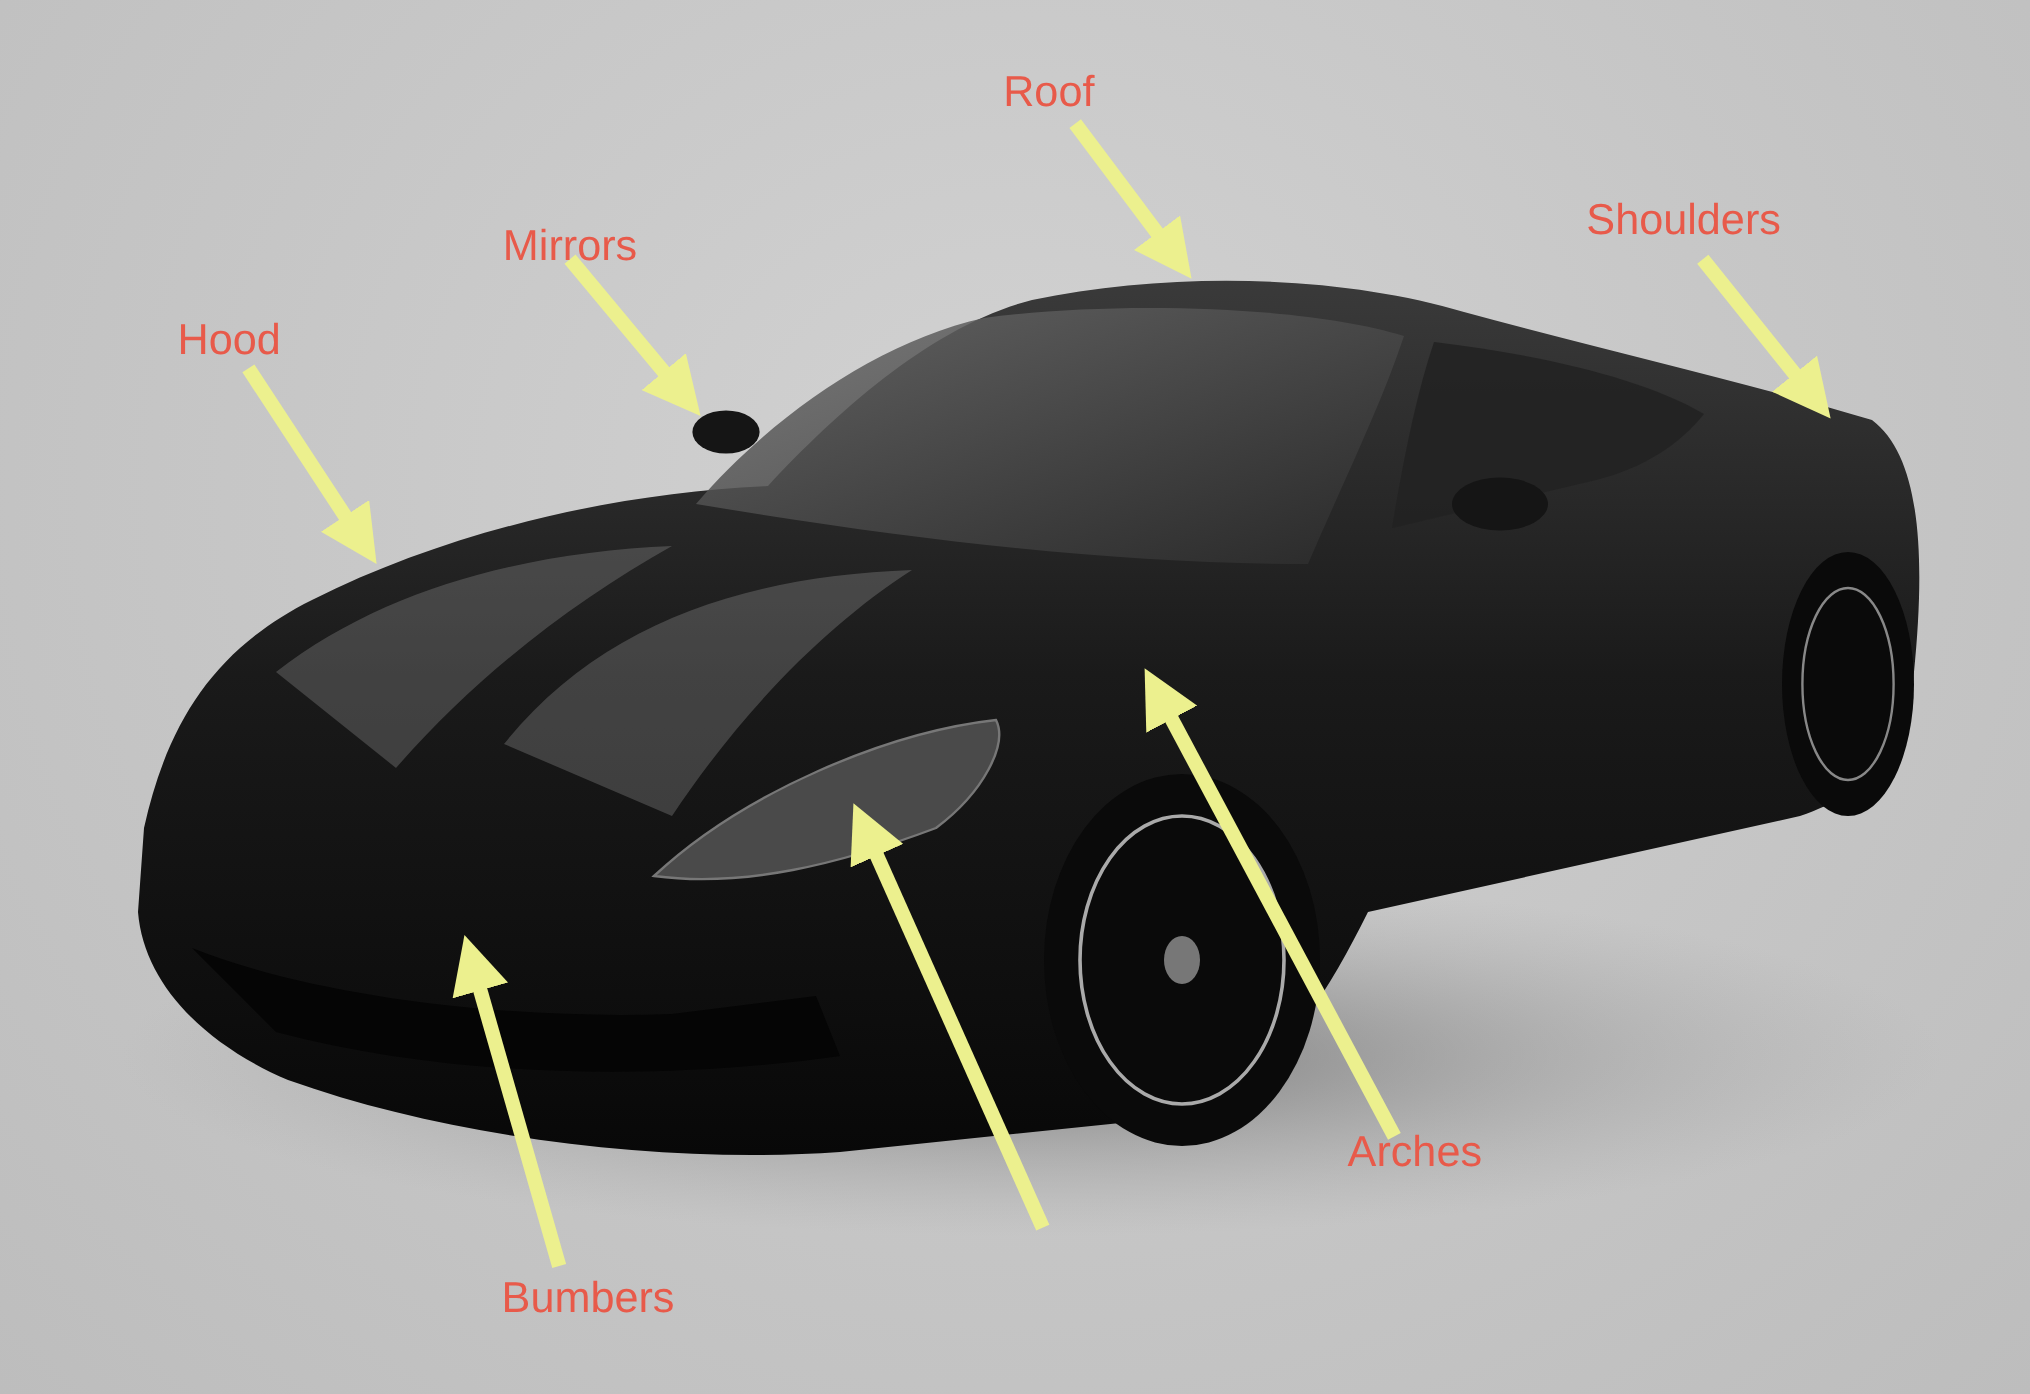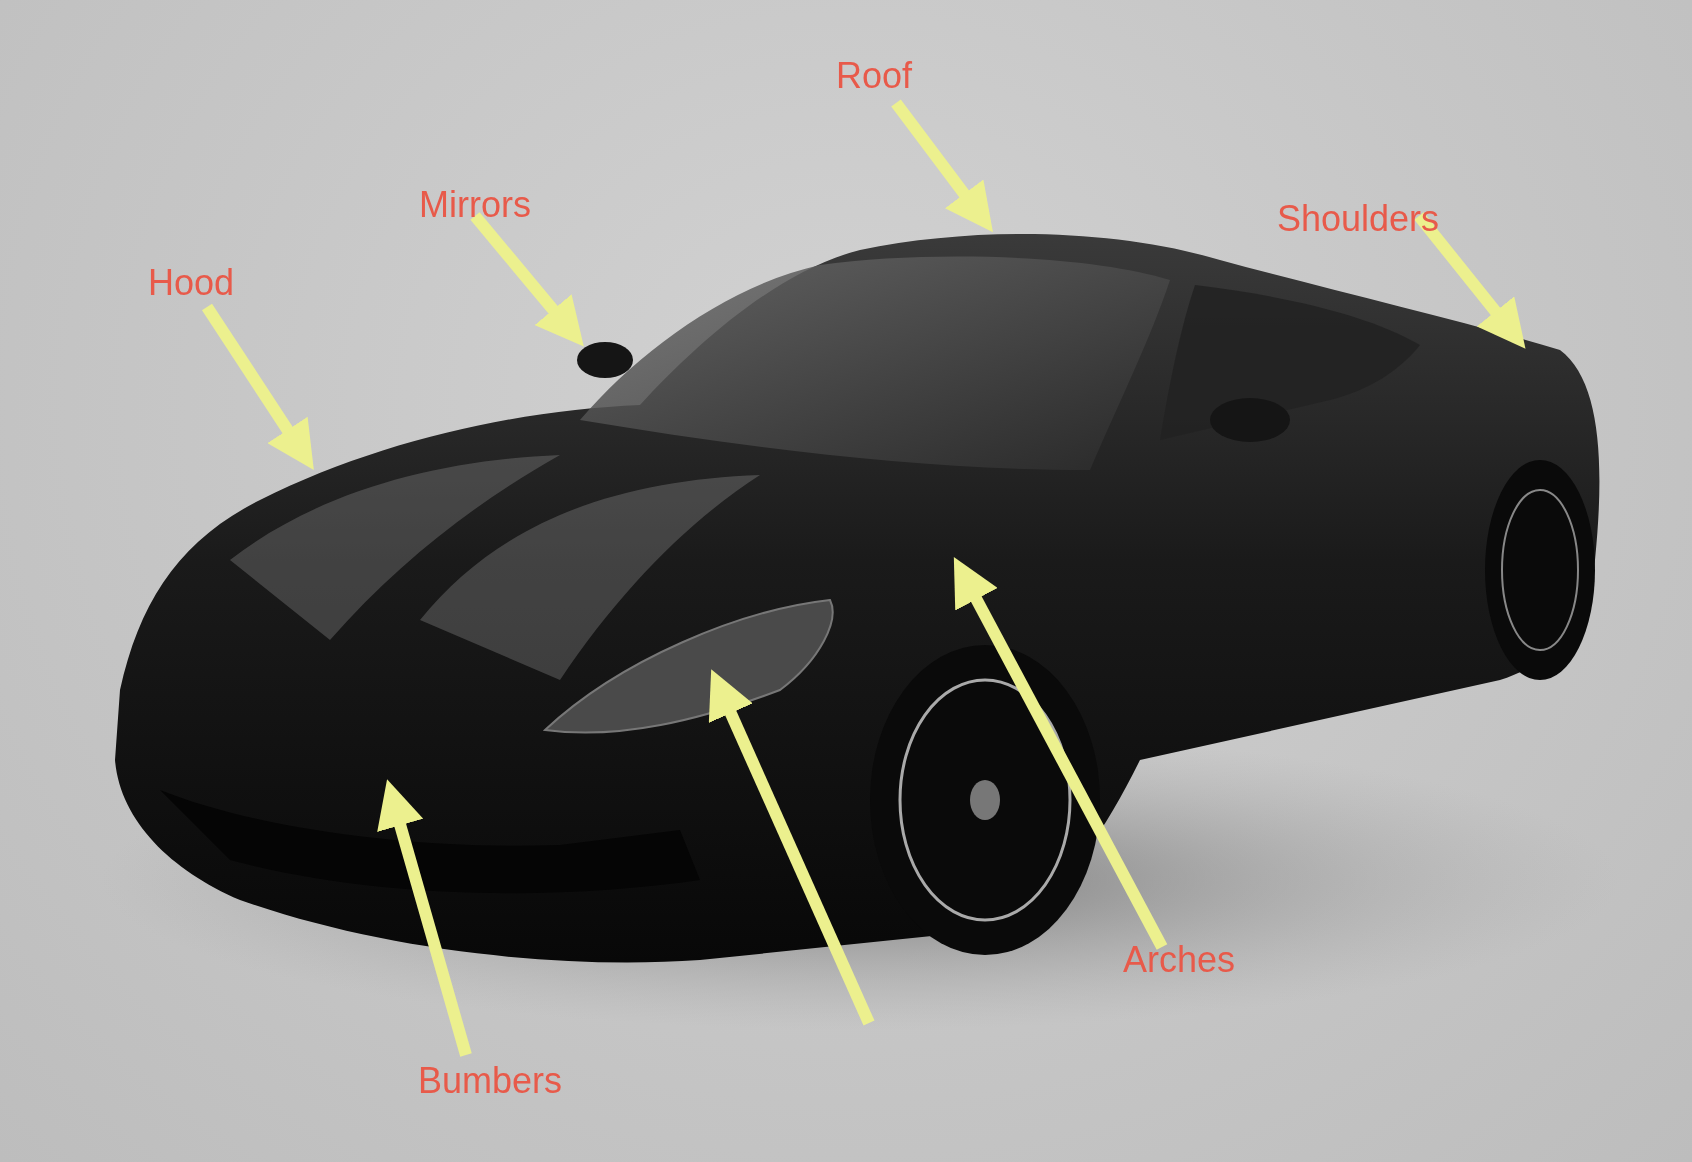--- a/index.html
+++ b/index.html
@@ -76,16 +76,16 @@
       <line x1="1419" y1="216" x2="1512" y2="332"></line>
       <line x1="1162" y1="947" x2="964" y2="576"></line>
       <line x1="869" y1="1023" x2="720" y2="689"></line>
       <line x1="466" y1="1055" x2="393" y2="800"></line>
     </g>
   </svg>
 
   <div class="label" style="left:874px; top:76px;">Roof</div>
   <div class="label" style="left:475px; top:183px;margin-top:22px;">Mirrors</div>
   <div class="label" style="left:191px; top:283px;">Hood</div>
-  <div class="label" style="left:1358px; top:183px;margin-top:36px;">Shoulders</div>
+  <div class="label" style="left:1403px; top:183px;">Shoulders</div>
   <div class="label" style="left:1179px; top:960px;text-align:center;">Arches</div>
   <div class="label" style="left:475px; top:1081px;margin-left:15px;">Bumbers</div>
 </div>
 
 </body></html>

